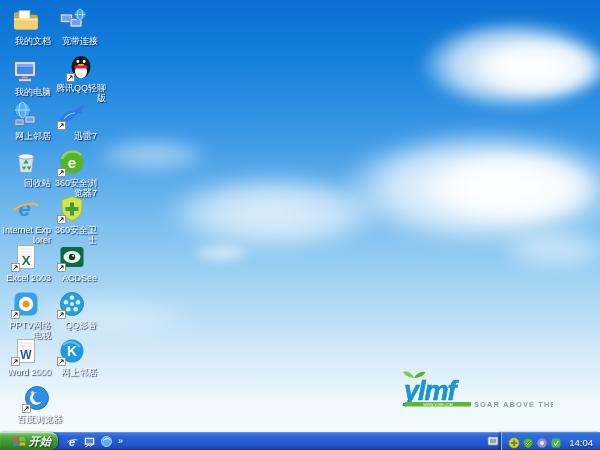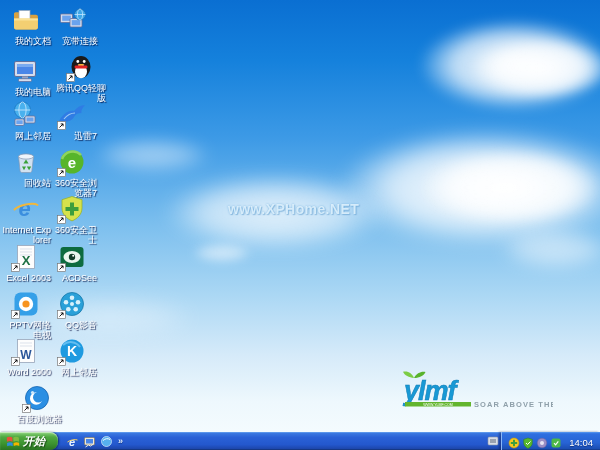--- a/index.html
+++ b/index.html
@@ -26,21 +26,21 @@
     color:rgba(225,242,253,.88);letter-spacing:.4px;
     text-shadow:0 0 2px rgba(110,175,225,.9),1px 1px 1px rgba(90,150,200,.5);}
   
   #brand{position:absolute;left:398px;top:370px;}
   
   #taskbar{position:absolute;left:0;bottom:0;width:600px;height:18px;
     background:linear-gradient(180deg,#6ba6f0 0%,#3a77e0 8%,#2a61d6 30%,
       #2458cd 70%,#1d47ad 92%,#12306e 100%);
     display:flex;align-items:stretch;}
   #start-btn{width:58px;height:18px;display:flex;align-items:center;gap:3px;
-    padding-left:6px;cursor:pointer;border-radius:0 8px 8px 0;
+    padding-left:12px;cursor:pointer;border-radius:0 8px 8px 0;
     background:linear-gradient(180deg,#8ed67e 0%,#4ea840 28%,#3c9330 65%,#2a7422 100%);
     box-shadow:inset 0 1px 1px rgba(255,255,255,.55),1px 0 2px rgba(0,0,30,.5);}
   #start-btn .start-txt{color:#fff;font-size:11px;font-weight:bold;font-style:italic;
     text-shadow:1px 1px 1px #1c4a17;line-height:18px;}
   #quick-launch{display:flex;align-items:center;gap:4px;padding:0 5px 0 8px;}
   .ql{width:13px;height:13px;cursor:pointer;display:block;}
   #chevron{color:#dce9fb;font-size:9px;font-weight:bold;cursor:pointer;
     line-height:18px;text-shadow:0 1px 1px #143a8c;}
   #tb-fill{flex:1;}
   #pre-tray{width:14px;height:18px;display:flex;align-items:center;cursor:pointer;}
@@ -61,21 +61,20 @@
     <div class="cloud" style="left:470px;top:38px;width:140px;height:60px;filter:blur(4px);"></div>
     <div class="cloud" style="left:340px;top:130px;width:290px;height:115px;filter:blur(9px);"></div>
     <div class="cloud" style="left:420px;top:150px;width:180px;height:75px;filter:blur(5px);"></div>
     <div class="cloud" style="left:165px;top:175px;width:220px;height:75px;opacity:.8;filter:blur(9px);"></div>
     <div class="cloud" style="left:95px;top:138px;width:115px;height:34px;opacity:.5;filter:blur(8px);"></div>
     <div class="cloud" style="left:192px;top:243px;width:60px;height:20px;opacity:.6;filter:blur(5px);"></div>
     <div class="cloud" style="left:500px;top:228px;width:110px;height:42px;opacity:.55;filter:blur(8px);"></div>
     <div class="cloud" style="left:25px;top:298px;width:170px;height:38px;opacity:.4;filter:blur(10px);"></div>
   </div>
 
-  <div id="watermark">www.XPHome.NET</div>
 
   <div id="brand">
     <svg width="155" height="40" viewBox="0 0 155 40">
       <g>
         <path d="M16 8c2.5-5 7.5-7 11.5-6-1.5 3.5-6 6-11.5 6z" fill="#58b32c"></path>
         <path d="M16 8C14 3 9.5.5 5 1.8 6.5 5.3 11 7.6 16 8z" fill="#7ccc44"></path>
       </g>
       <text x="6" y="30" font-size="27" font-weight="bold" font-style="italic" fill="#1899d5" stroke="#0e7bb4" stroke-width=".5" letter-spacing="-1">ylmf</text>
       <rect x="7" y="32" width="66" height="4.5" fill="#62b52e"></rect>
       <text x="40" y="35.8" font-size="3.6" fill="#ffffff" text-anchor="middle">WWW.YLMF.COM</text>

